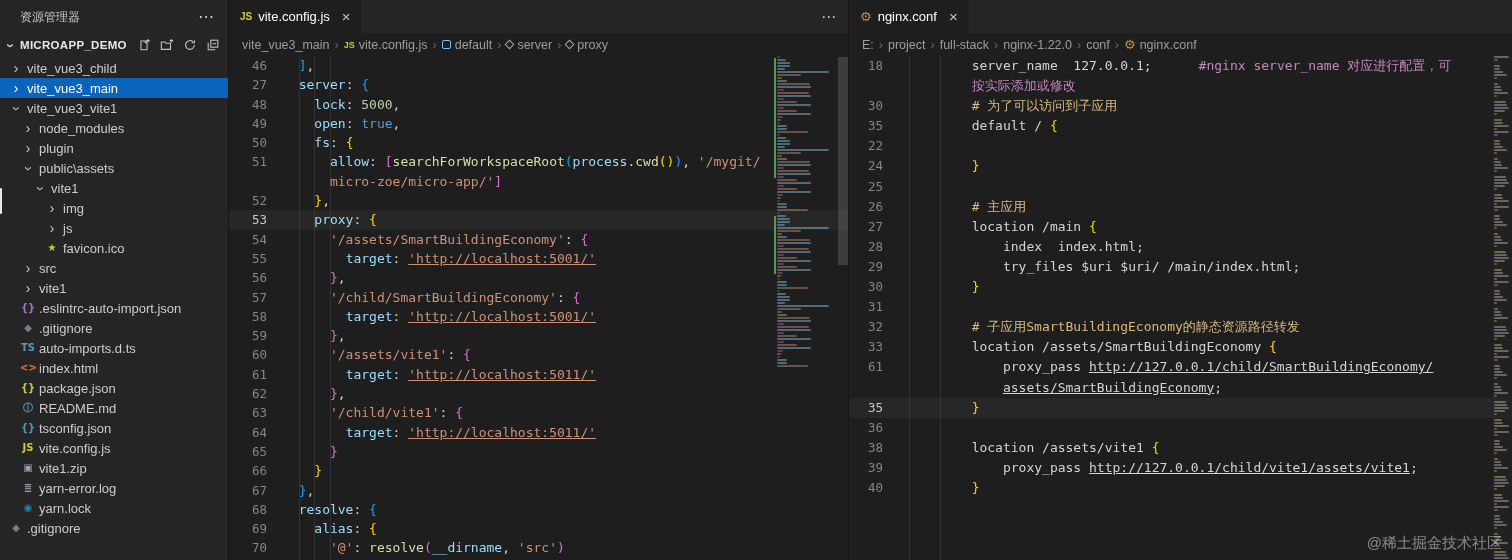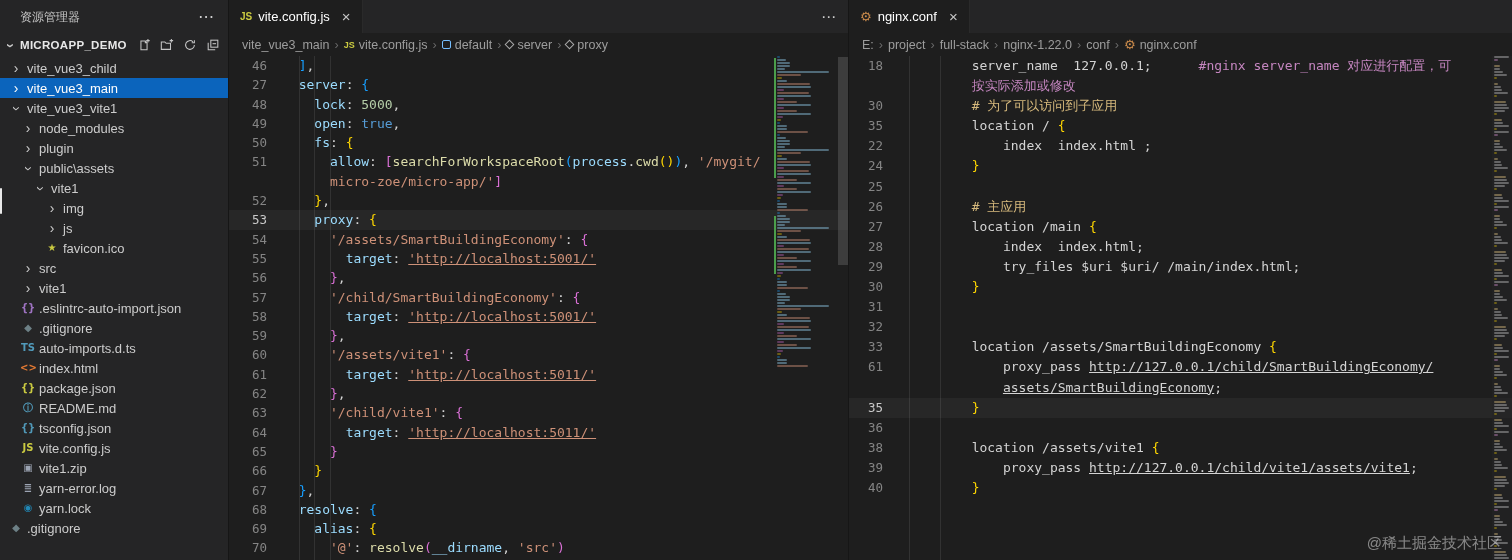--- a/index.html
+++ b/index.html
@@ -513,25 +513,24 @@
           <div class="crow">
             <span class="ln"></span>
             <span class="ct"><span class="t-pl">        </span><span class="t-cp">按实际添加或修改</span></span>
           </div>
           <div class="crow">
             <span class="ln">30</span>
             <span class="ct"><span class="t-pl">        </span><span class="t-cy"># 为了可以访问到子应用</span></span>
           </div>
           <div class="crow">
             <span class="ln">35</span>
-            <span class="ct"><span class="t-pl">        </span><span class="t-wh">location / </span><span class="t-b1">{</span></span>
+            <span class="ct"><span class="t-pl">        </span><span class="t-wh">default / </span><span class="t-b1">{</span></span>
           </div>
           <div class="crow">
             <span class="ln">22</span>
-            <span class="ct"><span class="t-pl">            </span><span class="t-wh">index  index.html ;</span></span>
           </div>
           <div class="crow">
             <span class="ln">24</span>
             <span class="ct"><span class="t-pl">        </span><span class="t-b1">}</span></span>
           </div>
           <div class="crow">
             <span class="ln">25</span>
             <span class="ct"></span>
           </div>
           <div class="crow">
@@ -553,21 +552,21 @@
           <div class="crow">
             <span class="ln">30</span>
             <span class="ct"><span class="t-pl">        </span><span class="t-b1">}</span></span>
           </div>
           <div class="crow">
             <span class="ln">31</span>
             <span class="ct"></span>
           </div>
           <div class="crow">
             <span class="ln">32</span>
-            <span class="ct"><span class="t-pl">        </span></span>
+            <span class="ct"><span class="t-pl">        </span><span class="t-cy"># 子应用SmartBuildingEconomy的静态资源路径转发</span></span>
           </div>
           <div class="crow">
             <span class="ln">33</span>
             <span class="ct"><span class="t-pl">        </span><span class="t-wh">location /assets/SmartBuildingEconomy </span><span class="t-b1">{</span></span>
           </div>
           <div class="crow">
             <span class="ln">61</span>
             <span class="ct"><span class="t-pl">            </span><span class="t-wh">proxy_pass </span><span class="t-whU">http://127.0.0.1/child/SmartBuildingEconomy/</span></span>
           </div>
           <div class="crow">

